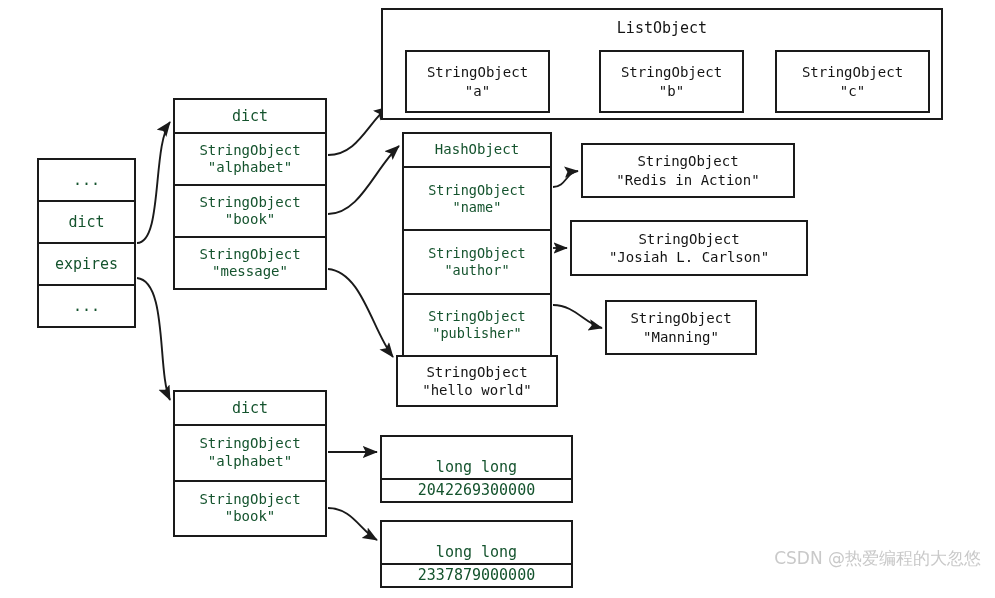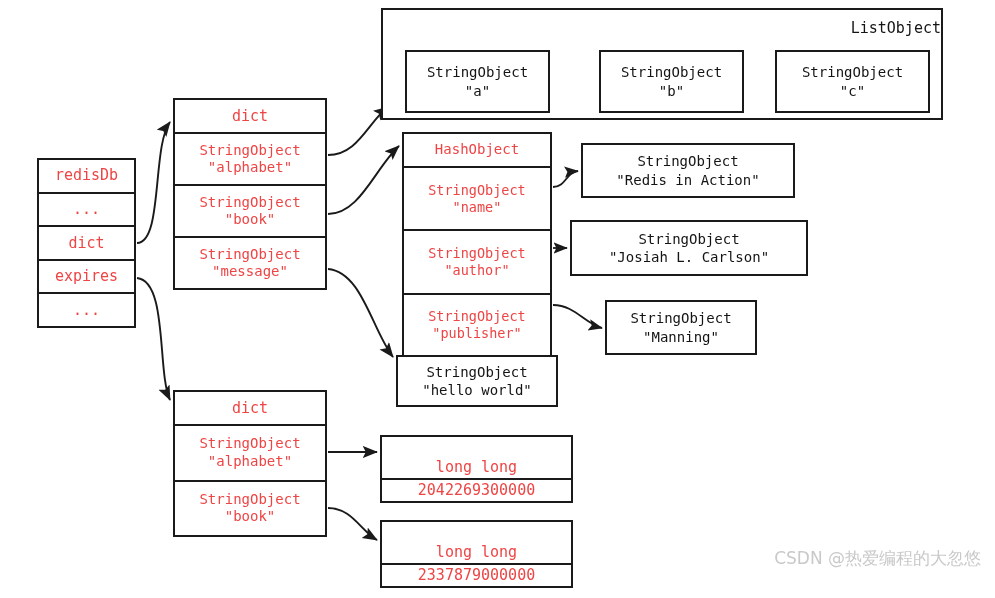--- a/index.html
+++ b/index.html
@@ -24,21 +24,21 @@
     display: flex;
     flex-direction: column;
   }
   .cell {
     box-sizing: border-box;
     display: flex;
     flex-direction: column;
     align-items: center;
     justify-content: center;
     text-align: center;
-    color: #ef4444;
+    color: #14532d;
     line-height: 1.25;
     white-space: nowrap;
   }
   .cell + .cell {
     border-top: 2px solid #1a1a1a;
   }
   .cell .l1, .cell .l2 {
     display: block;
   }
   
@@ -54,21 +54,21 @@
   #dict-top-box .hdr { height: 32px; font-size: 15px; }
   #dict-top-box .row { flex: 1 1 0; font-size: 14px; }
 
   
   #listobject-box {
     left: 381px; top: 8px; width: 562px; height: 112px;
     display: block;
   }
   #listobject-title {
     position: absolute; left: 0; right: 0; top: 9px;
-    text-align: right; font-size: 15px; color: #141414;
+    text-align: center; font-size: 15px; color: #141414;
   }
   .list-item-box {
     position: absolute; top: 40px; height: 63px;
     box-sizing: border-box;
     border: 2px solid #1a1a1a;
     background: #fff;
     display: flex; flex-direction: column;
     align-items: center; justify-content: center;
     font-size: 14px; color: #141414; line-height: 1.3;
   }
@@ -156,23 +156,20 @@
 
     <path d="M553,305 C575,305 585,324 602,328" fill="none" stroke="#1a1a1a" stroke-width="1.8" marker-end="url(#ah)"></path>
 
     <path d="M328,452 L377,452" fill="none" stroke="#1a1a1a" stroke-width="1.9" marker-end="url(#ah)"></path>
 
     <path d="M328,508 C352,508 360,530 377,540" fill="none" stroke="#1a1a1a" stroke-width="1.9" marker-end="url(#ah)"></path>
   </svg>
 
   <div class="box" id="redisdb-box">
     <div class="cell">
-      <span class="l1">redisDb</span>
-    </div>
-    <div class="cell">
       <span class="l1">...</span>
     </div>
     <div class="cell">
       <span class="l1">dict</span>
     </div>
     <div class="cell">
       <span class="l1">expires</span>
     </div>
     <div class="cell">
       <span class="l1">...</span>

